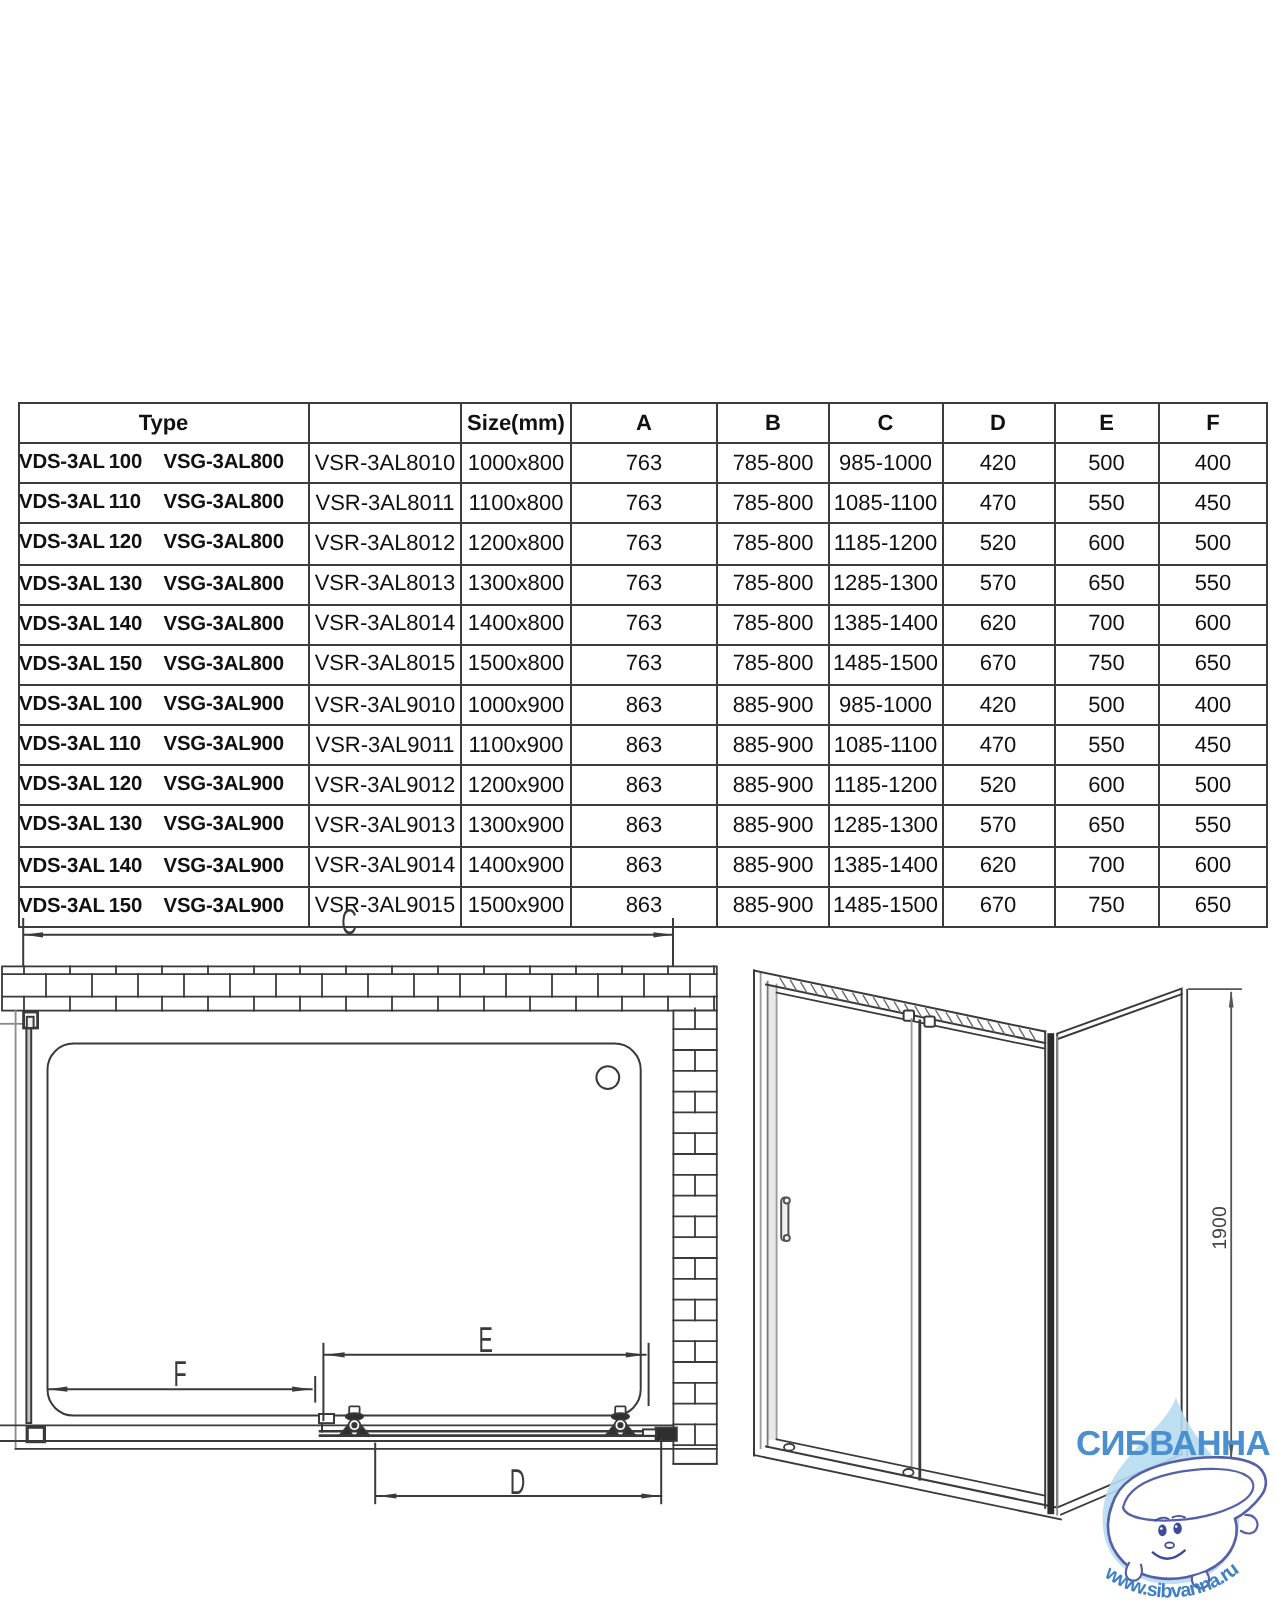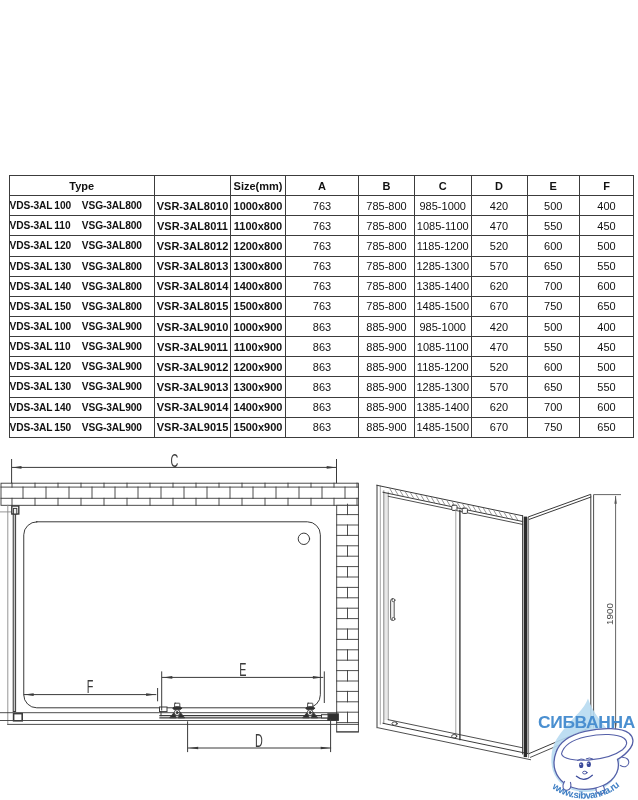--- a/index.html
+++ b/index.html
@@ -1,24 +1,24 @@
 <!DOCTYPE html>
 <html><head>
 <meta charset="utf-8">
 <style>
 html,body{margin:0;padding:0;}
 body{width:638px;height:800px;background:#fff;position:relative;overflow:hidden;
   font-family:"Liberation Sans", sans-serif;}
-table.spec{position:absolute;left:8.5px;top:175px;border-collapse:collapse;table-layout:fixed;}
+table.spec{position:absolute;left:8.5px;top:201px;border-collapse:collapse;table-layout:fixed;}
 table.spec td{border:1px solid #3c3c3c;height:19.15px;text-align:center;vertical-align:middle;
   font-size:11px;color:#111;padding:0;white-space:nowrap;overflow:hidden;}
 table.spec tr.hdr td{font-size:11px;}
 span.t2{display:flex;width:100%;}
 span.t2 b{flex:1 1 50%;text-align:left;font-size:10.2px;letter-spacing:-0.1px;}
-td.vsr{font-size:11px;font-weight:bold;}
+td.vsr{font-size:11px;}
 svg.draw{position:absolute;left:0;top:450px;}
 </style>
 </head>
 <body>
 
 <table class="spec">
 <colgroup>
       <col style="width:145.5px">
       <col style="width:76px">
       <col style="width:55px">

